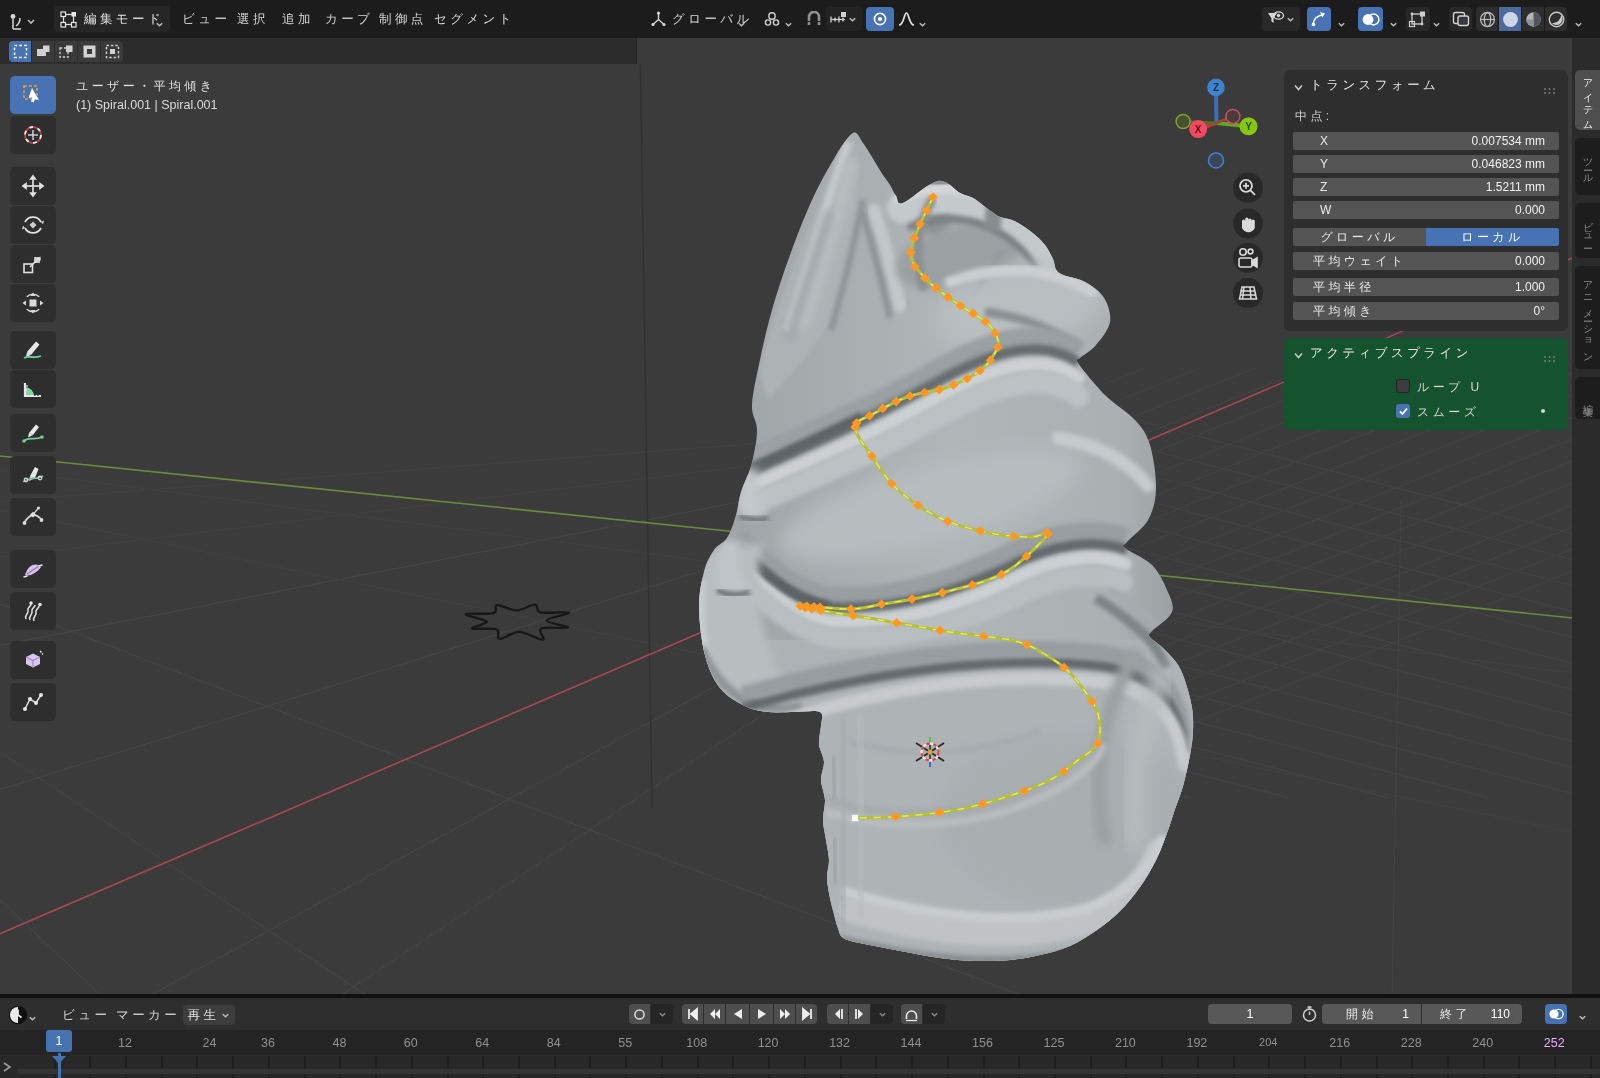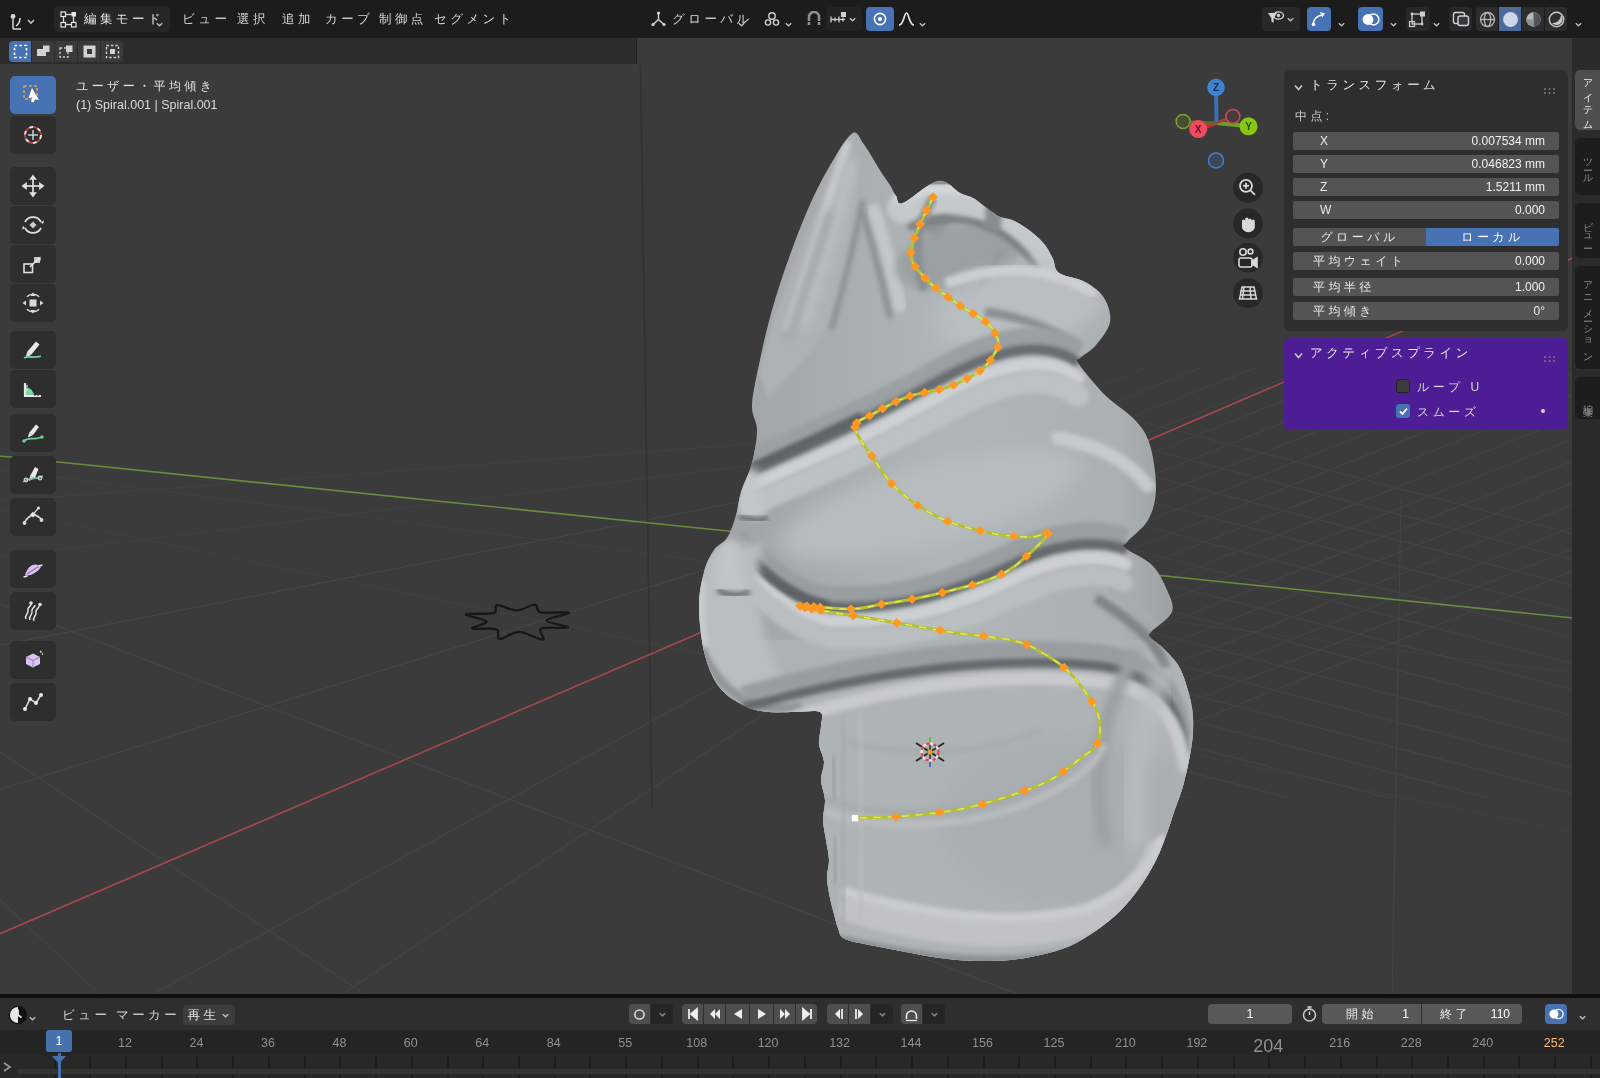--- a/index.html
+++ b/index.html
@@ -688,21 +688,21 @@
       </div>
  <div class="nrow" style="top:208px">
         <span class="nlab cjk" style="left:20px">平均半径</span>
         <span class="nval">1.000</span>
       </div>
  <div class="nrow" style="top:232px">
         <span class="nlab cjk" style="left:20px">平均傾き</span>
         <span class="nval">0°</span>
       </div>
 </div>
-<div class="abs" style="left:1284px;top:338px;width:284px;height:92px;background:#4c1d95;border-radius:6px;z-index:6">
+<div class="abs" style="left:1284px;top:338px;width:284px;height:92px;background:#14532d;border-radius:6px;z-index:6">
  <div class="abs" style="left:9px;top:9px"><svg width="11" height="11" viewBox="0 0 11 11">
           <path d="M2,3.5 L5.5,7.5 L9,3.5" stroke="#c9c9c9" stroke-width="1.6" fill="none"></path>
         </svg></div>
  <span class="abs cjk" style="left:26px;top:7px;color:#e4e4e4;font-size:12.5px">アクティブスプライン</span>
  <div class="abs" style="right:12px;top:11px"><svg width="13" height="8" viewBox="0 0 13 8">
           <g fill="#7a7a7a">
             <circle cx="2" cy="2" r="1"></circle>
             <circle cx="6.5" cy="2" r="1"></circle>
             <circle cx="11" cy="2" r="1"></circle>
             <circle cx="2" cy="6" r="1"></circle>
@@ -844,40 +844,40 @@
           <circle cx="6" cy="7" r="4.6" fill="#fff"></circle>
           <circle cx="10.5" cy="7" r="4.6" fill="none" stroke="#fff" stroke-width="1.4"></circle>
         </svg>
       </div>
   <div class="abs" style="left:1578px;top:10px"><svg width="9" height="9" viewBox="0 0 10 10" style="vertical-align:middle">
           <path d="M2,3.5 L5,6.5 L8,3.5" stroke="#bdbdbd" stroke-width="1.6" fill="none"></path>
         </svg></div>
 </div>
 <div class="abs" style="left:0;top:1030px;width:1600px;height:25px;background:#242424;z-index:7"></div>
 <span class="abs" style="left:105.0px;top:1036px;width:40px;text-align:center;color:#909090;font-size:12.5px;z-index:8">12</span>
-    <span class="abs" style="left:176.5px;top:1036px;width:40px;text-align:center;color:#909090;font-size:12.5px;z-index:8">24</span>
+    <span class="abs" style="left:176.5px;top:1036px;width:40px;text-align:right;color:#909090;font-size:12.5px;z-index:8">24</span>
     <span class="abs" style="left:247.9px;top:1036px;width:40px;text-align:center;color:#909090;font-size:12.5px;z-index:8">36</span>
     <span class="abs" style="left:319.4px;top:1036px;width:40px;text-align:center;color:#909090;font-size:12.5px;z-index:8">48</span>
     <span class="abs" style="left:390.8px;top:1036px;width:40px;text-align:center;color:#909090;font-size:12.5px;z-index:8">60</span>
     <span class="abs" style="left:462.3px;top:1036px;width:40px;text-align:center;color:#909090;font-size:12.5px;z-index:8">64</span>
     <span class="abs" style="left:533.7px;top:1036px;width:40px;text-align:center;color:#909090;font-size:12.5px;z-index:8">84</span>
     <span class="abs" style="left:605.2px;top:1036px;width:40px;text-align:center;color:#909090;font-size:12.5px;z-index:8">55</span>
     <span class="abs" style="left:676.7px;top:1036px;width:40px;text-align:center;color:#909090;font-size:12.5px;z-index:8">108</span>
     <span class="abs" style="left:748.1px;top:1036px;width:40px;text-align:center;color:#909090;font-size:12.5px;z-index:8">120</span>
     <span class="abs" style="left:819.6px;top:1036px;width:40px;text-align:center;color:#909090;font-size:12.5px;z-index:8">132</span>
     <span class="abs" style="left:891.0px;top:1036px;width:40px;text-align:center;color:#909090;font-size:12.5px;z-index:8">144</span>
     <span class="abs" style="left:962.5px;top:1036px;width:40px;text-align:center;color:#909090;font-size:12.5px;z-index:8">156</span>
     <span class="abs" style="left:1034.0px;top:1036px;width:40px;text-align:center;color:#909090;font-size:12.5px;z-index:8">125</span>
     <span class="abs" style="left:1105.4px;top:1036px;width:40px;text-align:center;color:#909090;font-size:12.5px;z-index:8">210</span>
     <span class="abs" style="left:1176.9px;top:1036px;width:40px;text-align:center;color:#909090;font-size:12.5px;z-index:8">192</span>
-    <span class="abs" style="left:1248.3px;top:1036px;width:40px;text-align:center;color:#909090;font-size:18px;z-index:8">204</span>
+    <span class="abs" style="left:1248.3px;top:1036px;width:40px;text-align:center;color:#909090;font-size:11px;z-index:8">204</span>
     <span class="abs" style="left:1319.8px;top:1036px;width:40px;text-align:center;color:#909090;font-size:12.5px;z-index:8">216</span>
     <span class="abs" style="left:1391.2px;top:1036px;width:40px;text-align:center;color:#909090;font-size:12.5px;z-index:8">228</span>
     <span class="abs" style="left:1462.7px;top:1036px;width:40px;text-align:center;color:#909090;font-size:12.5px;z-index:8">240</span>
-    <span class="abs" style="left:1534.2px;top:1036px;width:40px;text-align:center;color:#fdba74;font-size:12.5px;z-index:8">252</span>
+    <span class="abs" style="left:1534.2px;top:1036px;width:40px;text-align:center;color:#f0abfc;font-size:12.5px;z-index:8">252</span>
 <div class="abs" style="left:0;top:1055px;width:1600px;height:23px;background:#282828;z-index:7"></div>
 <div class="abs" style="left:53.5px;top:1056px;width:2px;height:22px;background:#1e1e1e;z-index:8"></div>
     <div class="abs" style="left:89.2px;top:1056px;width:2px;height:22px;background:#1e1e1e;z-index:8"></div>
     <div class="abs" style="left:125.0px;top:1056px;width:2px;height:22px;background:#1e1e1e;z-index:8"></div>
     <div class="abs" style="left:160.7px;top:1056px;width:2px;height:22px;background:#1e1e1e;z-index:8"></div>
     <div class="abs" style="left:196.4px;top:1056px;width:2px;height:22px;background:#1e1e1e;z-index:8"></div>
     <div class="abs" style="left:232.1px;top:1056px;width:2px;height:22px;background:#1e1e1e;z-index:8"></div>
     <div class="abs" style="left:267.9px;top:1056px;width:2px;height:22px;background:#1e1e1e;z-index:8"></div>
     <div class="abs" style="left:303.6px;top:1056px;width:2px;height:22px;background:#1e1e1e;z-index:8"></div>
     <div class="abs" style="left:339.3px;top:1056px;width:2px;height:22px;background:#1e1e1e;z-index:8"></div>

